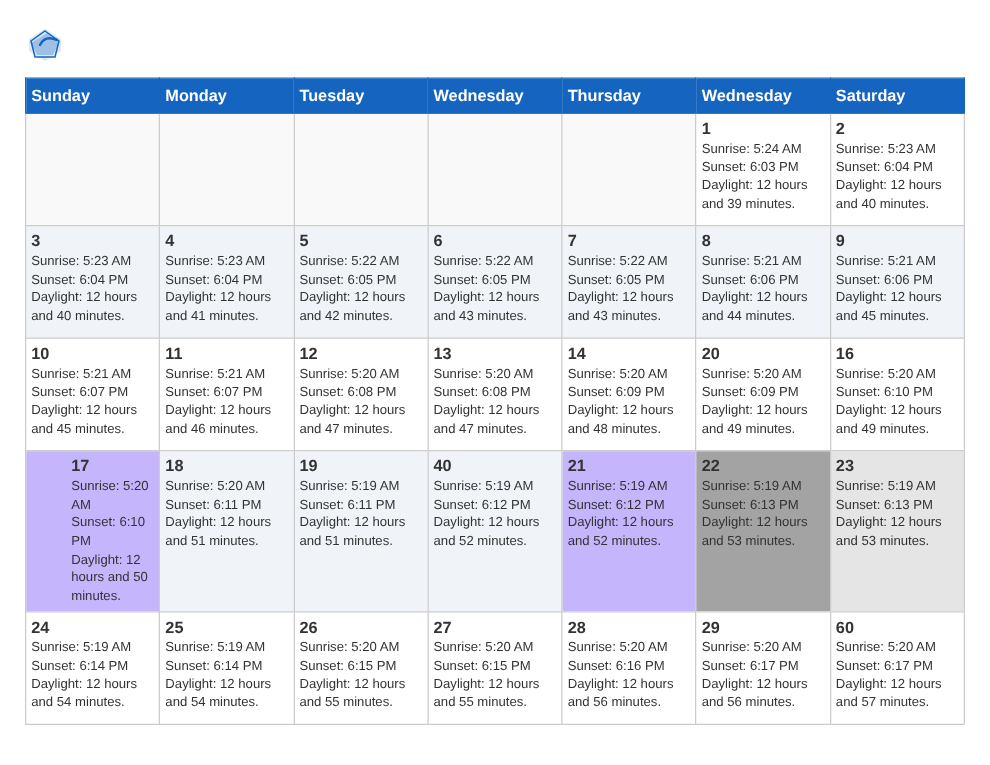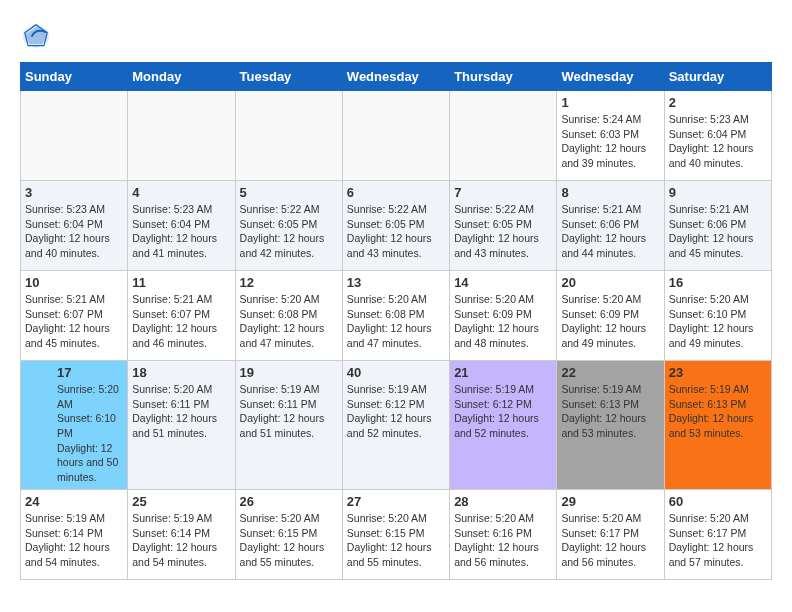--- a/index.html
+++ b/index.html
@@ -222,21 +222,21 @@
 Daylight: 12 hours and 49 minutes.</div>
         </td>
         <td>
           <div class="day-number">16</div>
           <div class="day-info" style="white-space: pre-line;">Sunrise: 5:20 AM
 Sunset: 6:10 PM
 Daylight: 12 hours and 49 minutes.</div>
         </td>
       </tr>
       <tr>
-        <td style="background: #7dd3fc; padding-left: 36px;">
+        <td style="background: #c4b5fd; padding-left: 36px;">
           <div class="day-number">17</div>
           <div class="day-info" style="white-space: pre-line;">Sunrise: 5:20 AM
 Sunset: 6:10 PM
 Daylight: 12 hours and 50 minutes.</div>
         </td>
         <td style="background: rgb(240, 244, 248);">
           <div class="day-number">18</div>
           <div class="day-info" style="white-space: pre-line;">Sunrise: 5:20 AM
 Sunset: 6:11 PM
 Daylight: 12 hours and 51 minutes.</div>
@@ -258,21 +258,21 @@
           <div class="day-info" style="white-space: pre-line;">Sunrise: 5:19 AM
 Sunset: 6:12 PM
 Daylight: 12 hours and 52 minutes.</div>
         </td>
         <td style="background: #a3a3a3;">
           <div class="day-number">22</div>
           <div class="day-info" style="white-space: pre-line;">Sunrise: 5:19 AM
 Sunset: 6:13 PM
 Daylight: 12 hours and 53 minutes.</div>
         </td>
-        <td style="background: #f97316;">
+        <td style="background: #e5e5e5;">
           <div class="day-number">23</div>
           <div class="day-info" style="white-space: pre-line;">Sunrise: 5:19 AM
 Sunset: 6:13 PM
 Daylight: 12 hours and 53 minutes.</div>
         </td>
       </tr>
       <tr>
         <td>
           <div class="day-number">24</div>
           <div class="day-info" style="white-space: pre-line;">Sunrise: 5:19 AM

